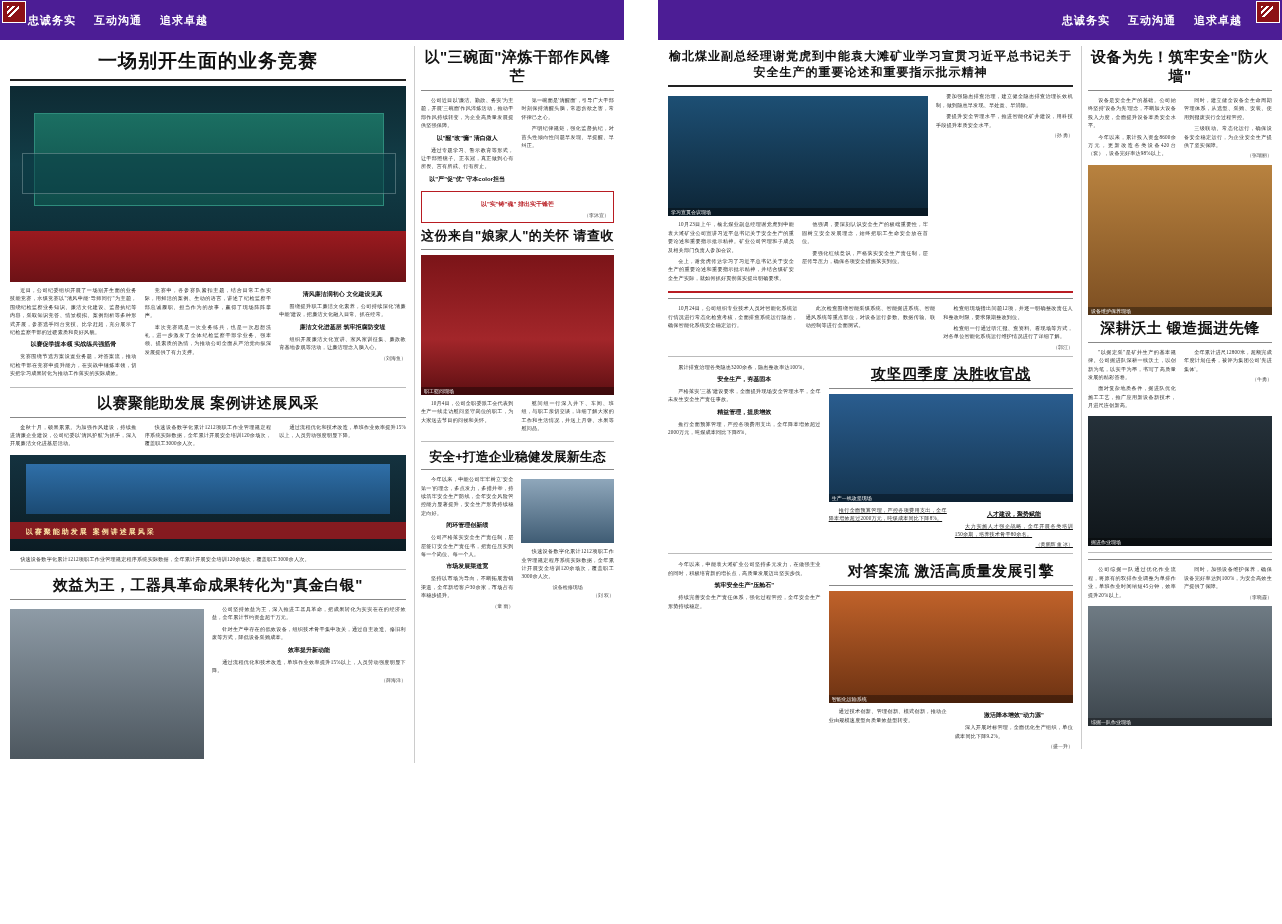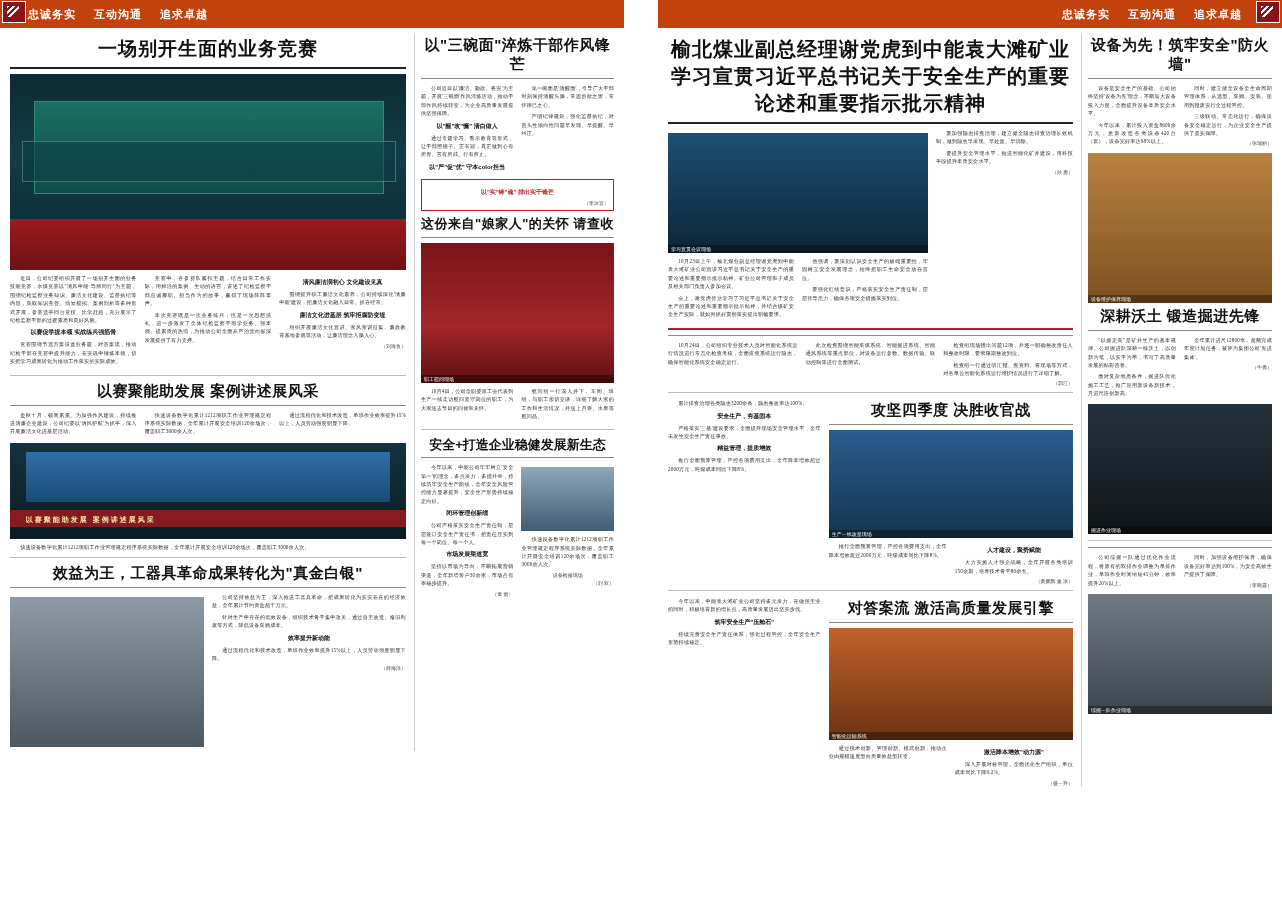--- a/index.html
+++ b/index.html
@@ -10,21 +10,21 @@
     color:#111;
     overflow:hidden;
   }
   .page{position:relative;width:1282px;height:924px;background:#fff;}
   
   .half{position:absolute;top:0;height:924px;background:#fff;}
   .half.left{left:0;width:624px;}
   .half.right{left:658px;width:624px;}
   .gutter{position:absolute;left:624px;top:0;width:34px;height:924px;background:#fff;}
   
-  .masthead{position:relative;height:28px;background:#c2410c;display:flex;align-items:center;}
+  .masthead{position:relative;height:40px;background:#4c1d95;display:flex;align-items:center;}
   .masthead .slogans{display:flex;gap:18px;font-size:11px;font-weight:bold;color:#fff;font-family:"Liberation Sans",sans-serif;letter-spacing:1px;}
   .masthead.left-bar .slogans{margin-left:28px;}
   .masthead.right-bar{justify-content:flex-end;}
   .masthead.right-bar .slogans{margin-right:40px;}
   .logo-box{position:absolute;top:1px;width:22px;height:20px;background:#8d1116;border:1px solid #fff;}
   .logo-box.l{left:2px;}
   .logo-box.r{right:2px;}
   .logo-box:after{content:"";position:absolute;left:4px;top:4px;width:12px;height:11px;background:
      linear-gradient(135deg,#fff 0 2px,transparent 2px 4px,#fff 4px 6px,transparent 6px 8px,#fff 8px 10px,transparent 10px 12px);}
   .pagenum{position:absolute;top:4px;font-family:"Liberation Sans",sans-serif;color:#dfe3e6;font-size:30px;font-weight:bold;line-height:1;}
@@ -276,21 +276,21 @@
         <span>追求卓越</span>
       </div>
       <div class="logo-box r"></div>
     </div>
 
 
     <div class="body">
       <div class="cols">
 
         <div class="col" style="flex:2.2;">
-          <div class="hl main" style="font-size:20px;line-height:1.35;">榆北煤业副总经理谢党虎到中能袁大滩矿业学习宣贯习近平总书记关于安全生产的重要论述和重要指示批示精神</div>
+          <div class="hl main" style="font-size:12px;line-height:1.35;">榆北煤业副总经理谢党虎到中能袁大滩矿业学习宣贯习近平总书记关于安全生产的重要论述和重要指示批示精神</div>
           <div class="rule"></div>
 
           <div class="cols">
             <div class="col" style="flex:1.9;">
               <div class="photo ph-meet" style="height:120px;">
                 <div class="cap">学习宣贯会议现场</div>
               </div>
               <div class="cols">
                 <div class="col">
                   <div class="txt">
@@ -346,21 +346,21 @@
                 </div>
               <div class="subhead">安全生产，夯基固本</div>
               <div class="txt">
                   <p>严格落实'三基'建设要求，全面提升现场安全管理水平，全年未发生安全生产责任事故。</p>
                 </div>
               <div class="subhead">精益管理，提质增效</div>
               <div class="txt">
                   <p>推行全面预算管理，严控各项费用支出，全年降本增效超过2000万元，吨煤成本同比下降8%。</p>
                 </div>
             </div>
-            <div class="col" style="flex:1.6;">
+            <div class="col" style="flex:1.6;text-decoration:underline;">
               <div class="hl sub">攻坚四季度 决胜收官战</div>
               <div class="rule thin"></div>
               <div class="photo ph-blue" style="height:108px;">
                 <div class="cap">生产一线攻坚现场</div>
               </div>
               <div class="cols">
                 <div class="col">
                     <div class="txt">
                       <p>推行全面预算管理，严控各项费用支出，全年降本增效超过2000万元，吨煤成本同比下降8%。</p>
                     </div>

